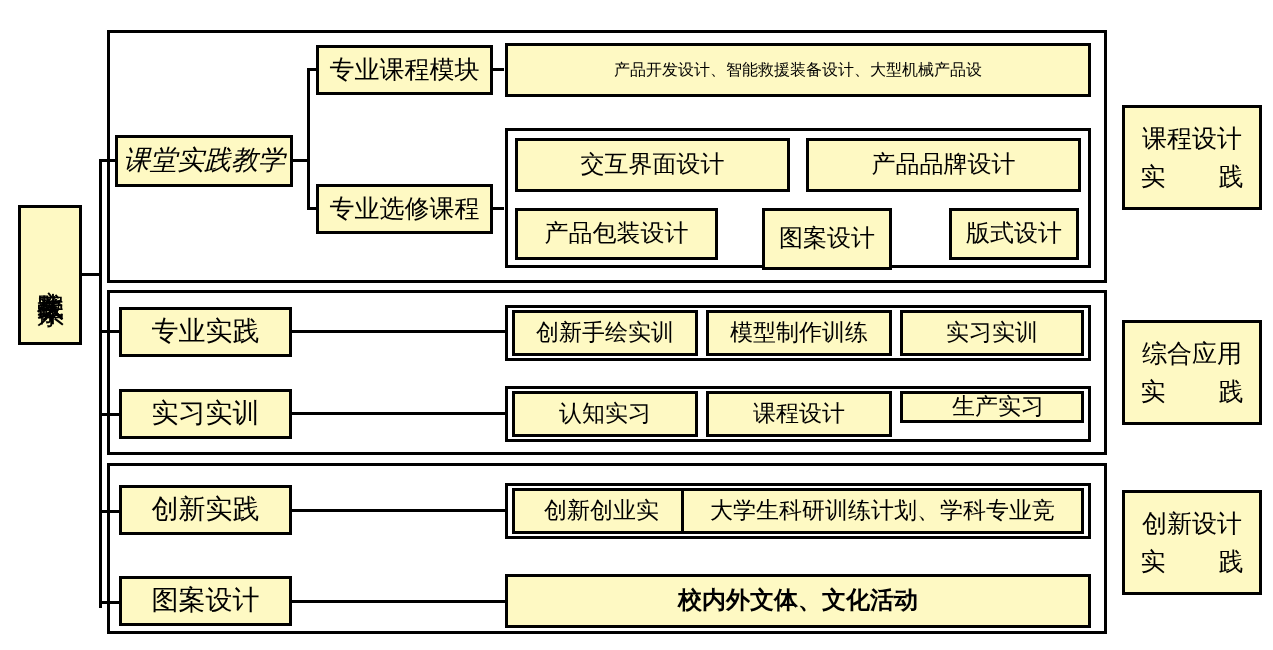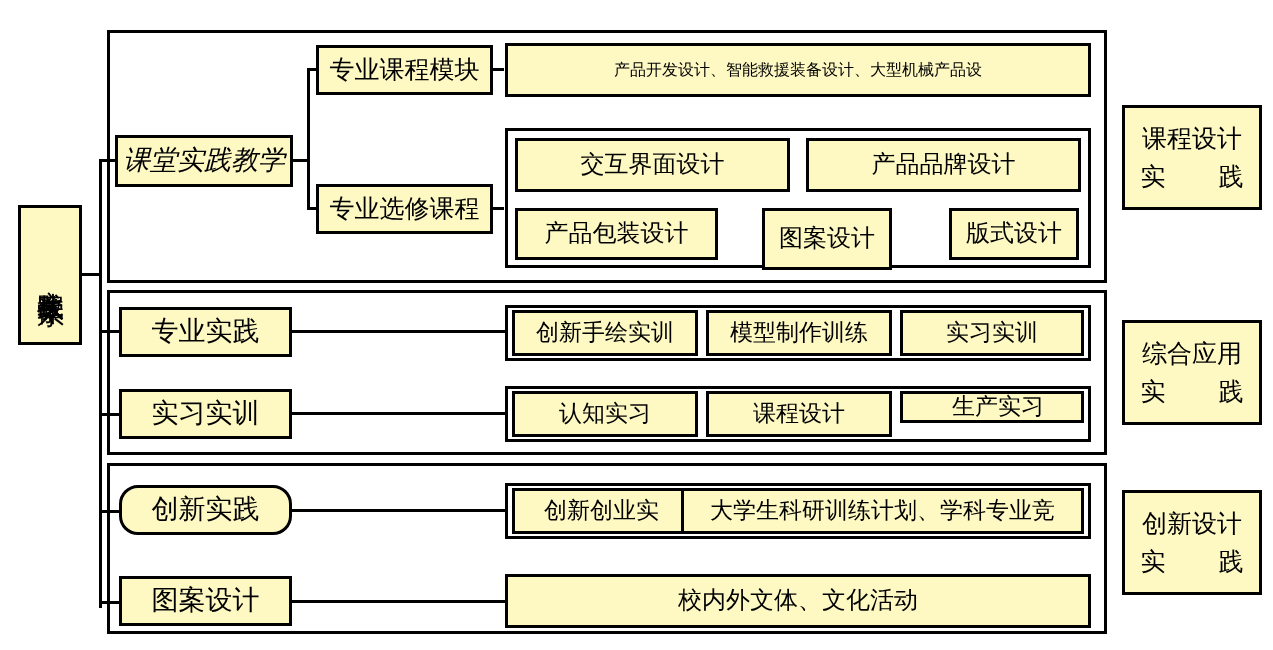--- a/index.html
+++ b/index.html
@@ -139,30 +139,30 @@
   <div class="box t23" style="left:706px; top:391px; width:186px; height:46px;">课程设计</div>
   <div class="box t23" style="left:900px; top:391px; width:184px; height:32px;padding-left:12px;">生产实习</div>
 
   <div class="box lbl-2line" style="left:1122px; top:320px; width:140px; height:105px;">
     <span>综合应用</span>
     <span class="sp">实　践</span>
   </div>
 
   <div class="group" style="left:107px; top:463px; width:1000px; height:171px;"></div>
 
-  <div class="box t27" style="left:119px; top:485px; width:173px; height:50px;border-radius:19px;">创新实践</div>
+  <div class="box t27" style="left:119px; top:485px; width:173px; height:50px;">创新实践</div>
   <div class="line hline" style="left:290px; top:509px; width:218px;"></div>
 
   <div class="box t27" style="left:119px; top:576px; width:173px; height:50px;">图案设计</div>
   <div class="line hline" style="left:290px; top:600px; width:218px;"></div>
 
   <div class="subgroup" style="left:505px; top:483px; width:586px; height:56px;"></div>
   <div class="box t23" style="left:512px; top:488px; width:179px; height:46px;">创新创业实</div>
   <div class="box t23" style="left:681px; top:488px; width:403px; height:46px;">大学生科研训练计划、学科专业竞</div>
 
-  <div class="box t24" style="left:505px; top:574px; width:586px; height:54px;">校内外文体、文化活动</div>
+  <div class="box t24" style="left:505px; top:574px; width:586px; height:54px;font-weight:bold;">校内外文体、文化活动</div>
 
   <div class="box lbl-2line" style="left:1122px; top:490px; width:140px; height:105px;">
     <span>创新设计</span>
     <span class="sp">实　践</span>
   </div>
 
 </div>
 
 </body></html>

